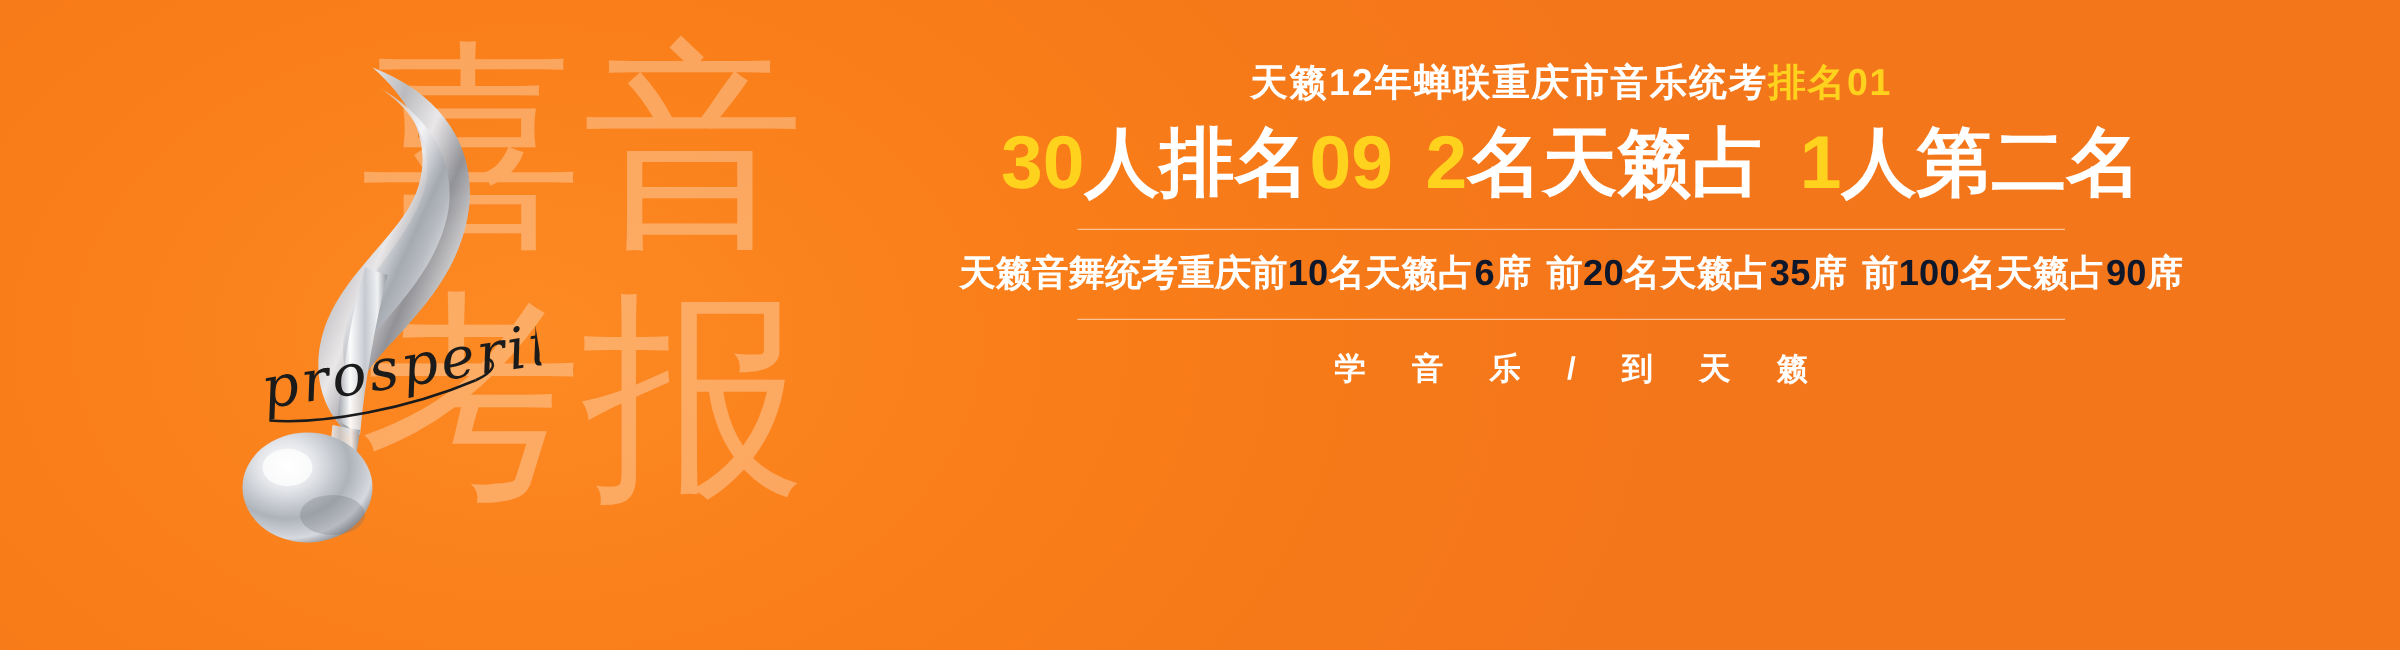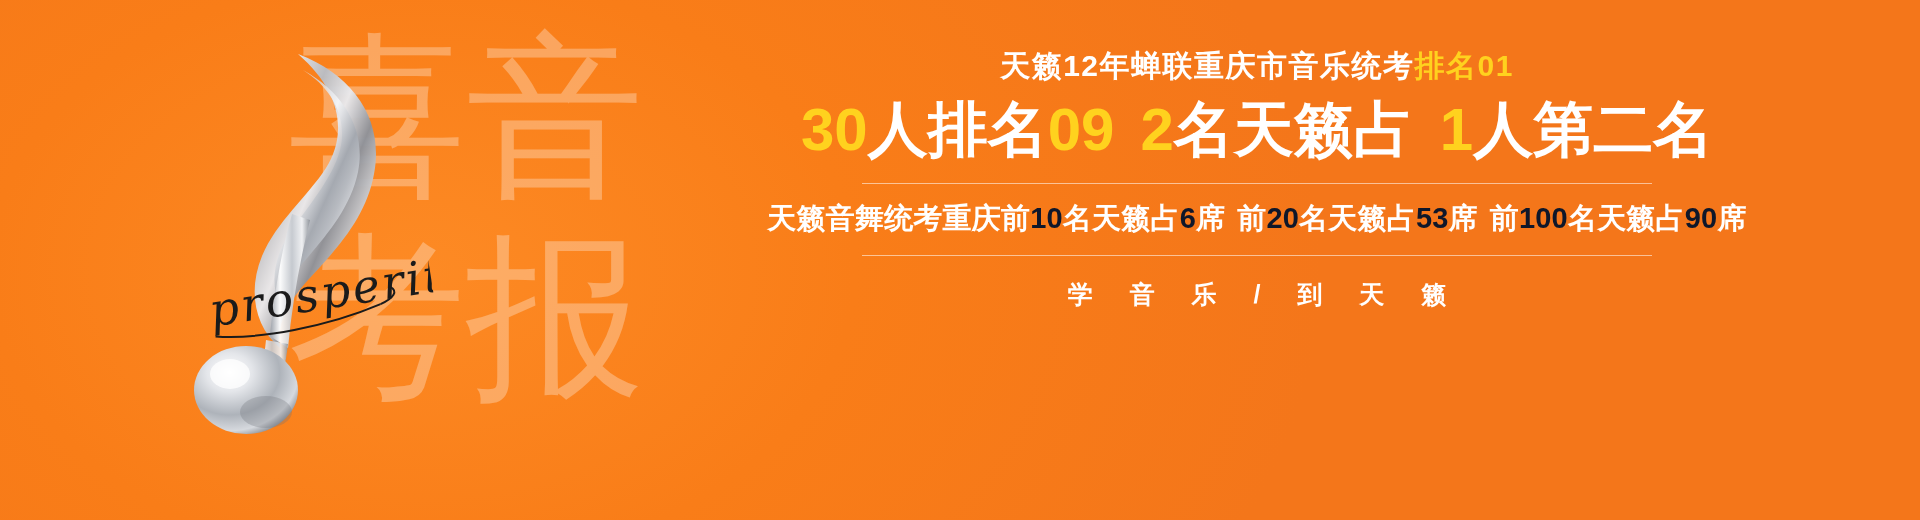--- a/index.html
+++ b/index.html
@@ -233,20 +233,20 @@
     </div>
 
 
     <div class="line3">
       <span class="hl">30</span><span>人排名</span><span class="hl">09</span><span class="gap"></span><span class="hl">2</span><span>名天籁占</span><span class="gap"></span><span class="hl">1</span><span>人第二名</span>
     </div>
 
     <div class="rule"></div>
 
     <div class="line4">
-      <span>天籁音舞统考重庆前</span><span class="hl">10</span><span>名天籁占</span><span class="hl">6</span><span>席</span><span class="gap"></span><span>前</span><span class="hl">20</span><span>名天籁占</span><span class="hl">53</span><span>席</span><span class="gap"></span><span>前</span><span class="hl">100</span><span>名天籁占</span><span class="hl">90</span><span>席</span>
+      <span>天籁音舞统考重庆前</span><span class="hl">10</span><span>名天籁占</span><span class="hl">6</span><span>席</span><span class="gap"></span><span>前</span><span class="hl">20</span><span>名天籁占</span><span class="hl">35</span><span>席</span><span class="gap"></span><span>前</span><span class="hl">100</span><span>名天籁占</span><span class="hl">90</span><span>席</span>
     </div>
 
     <div class="rule bottom"></div>
 
     <div class="tagline">学 音 乐 / 到 天 籁</div>
   </div>
 </div>
 
 </body></html>

